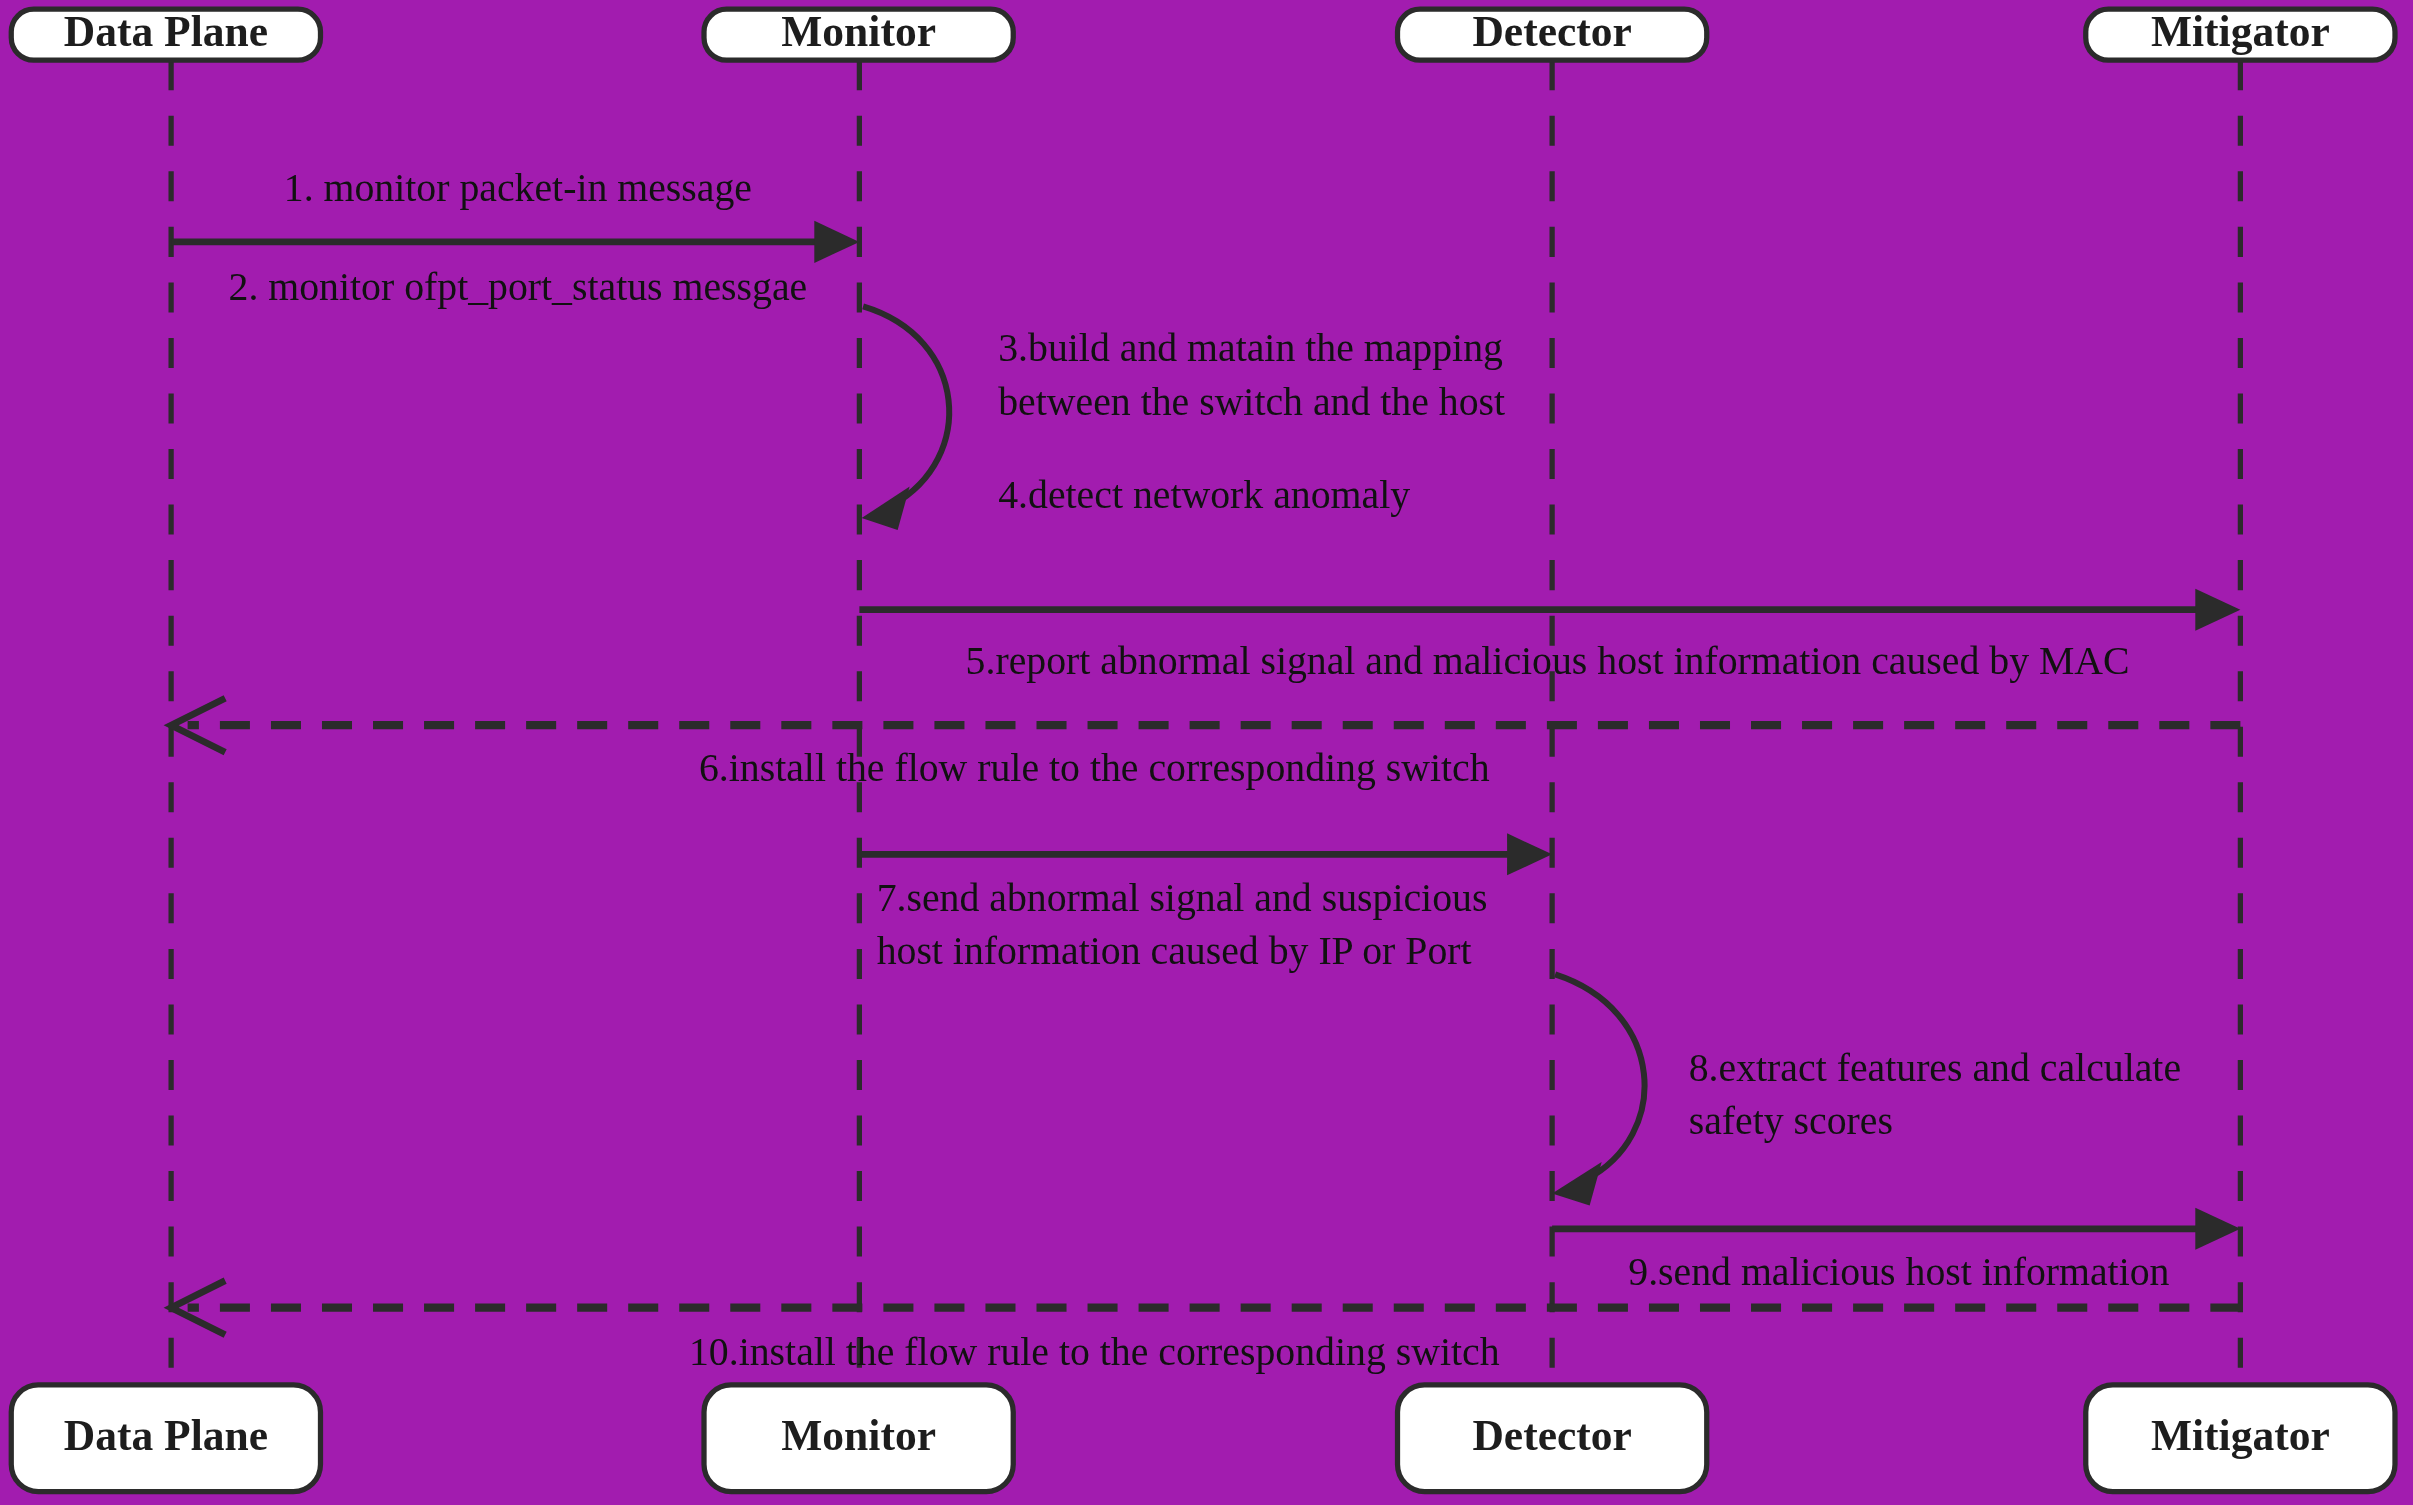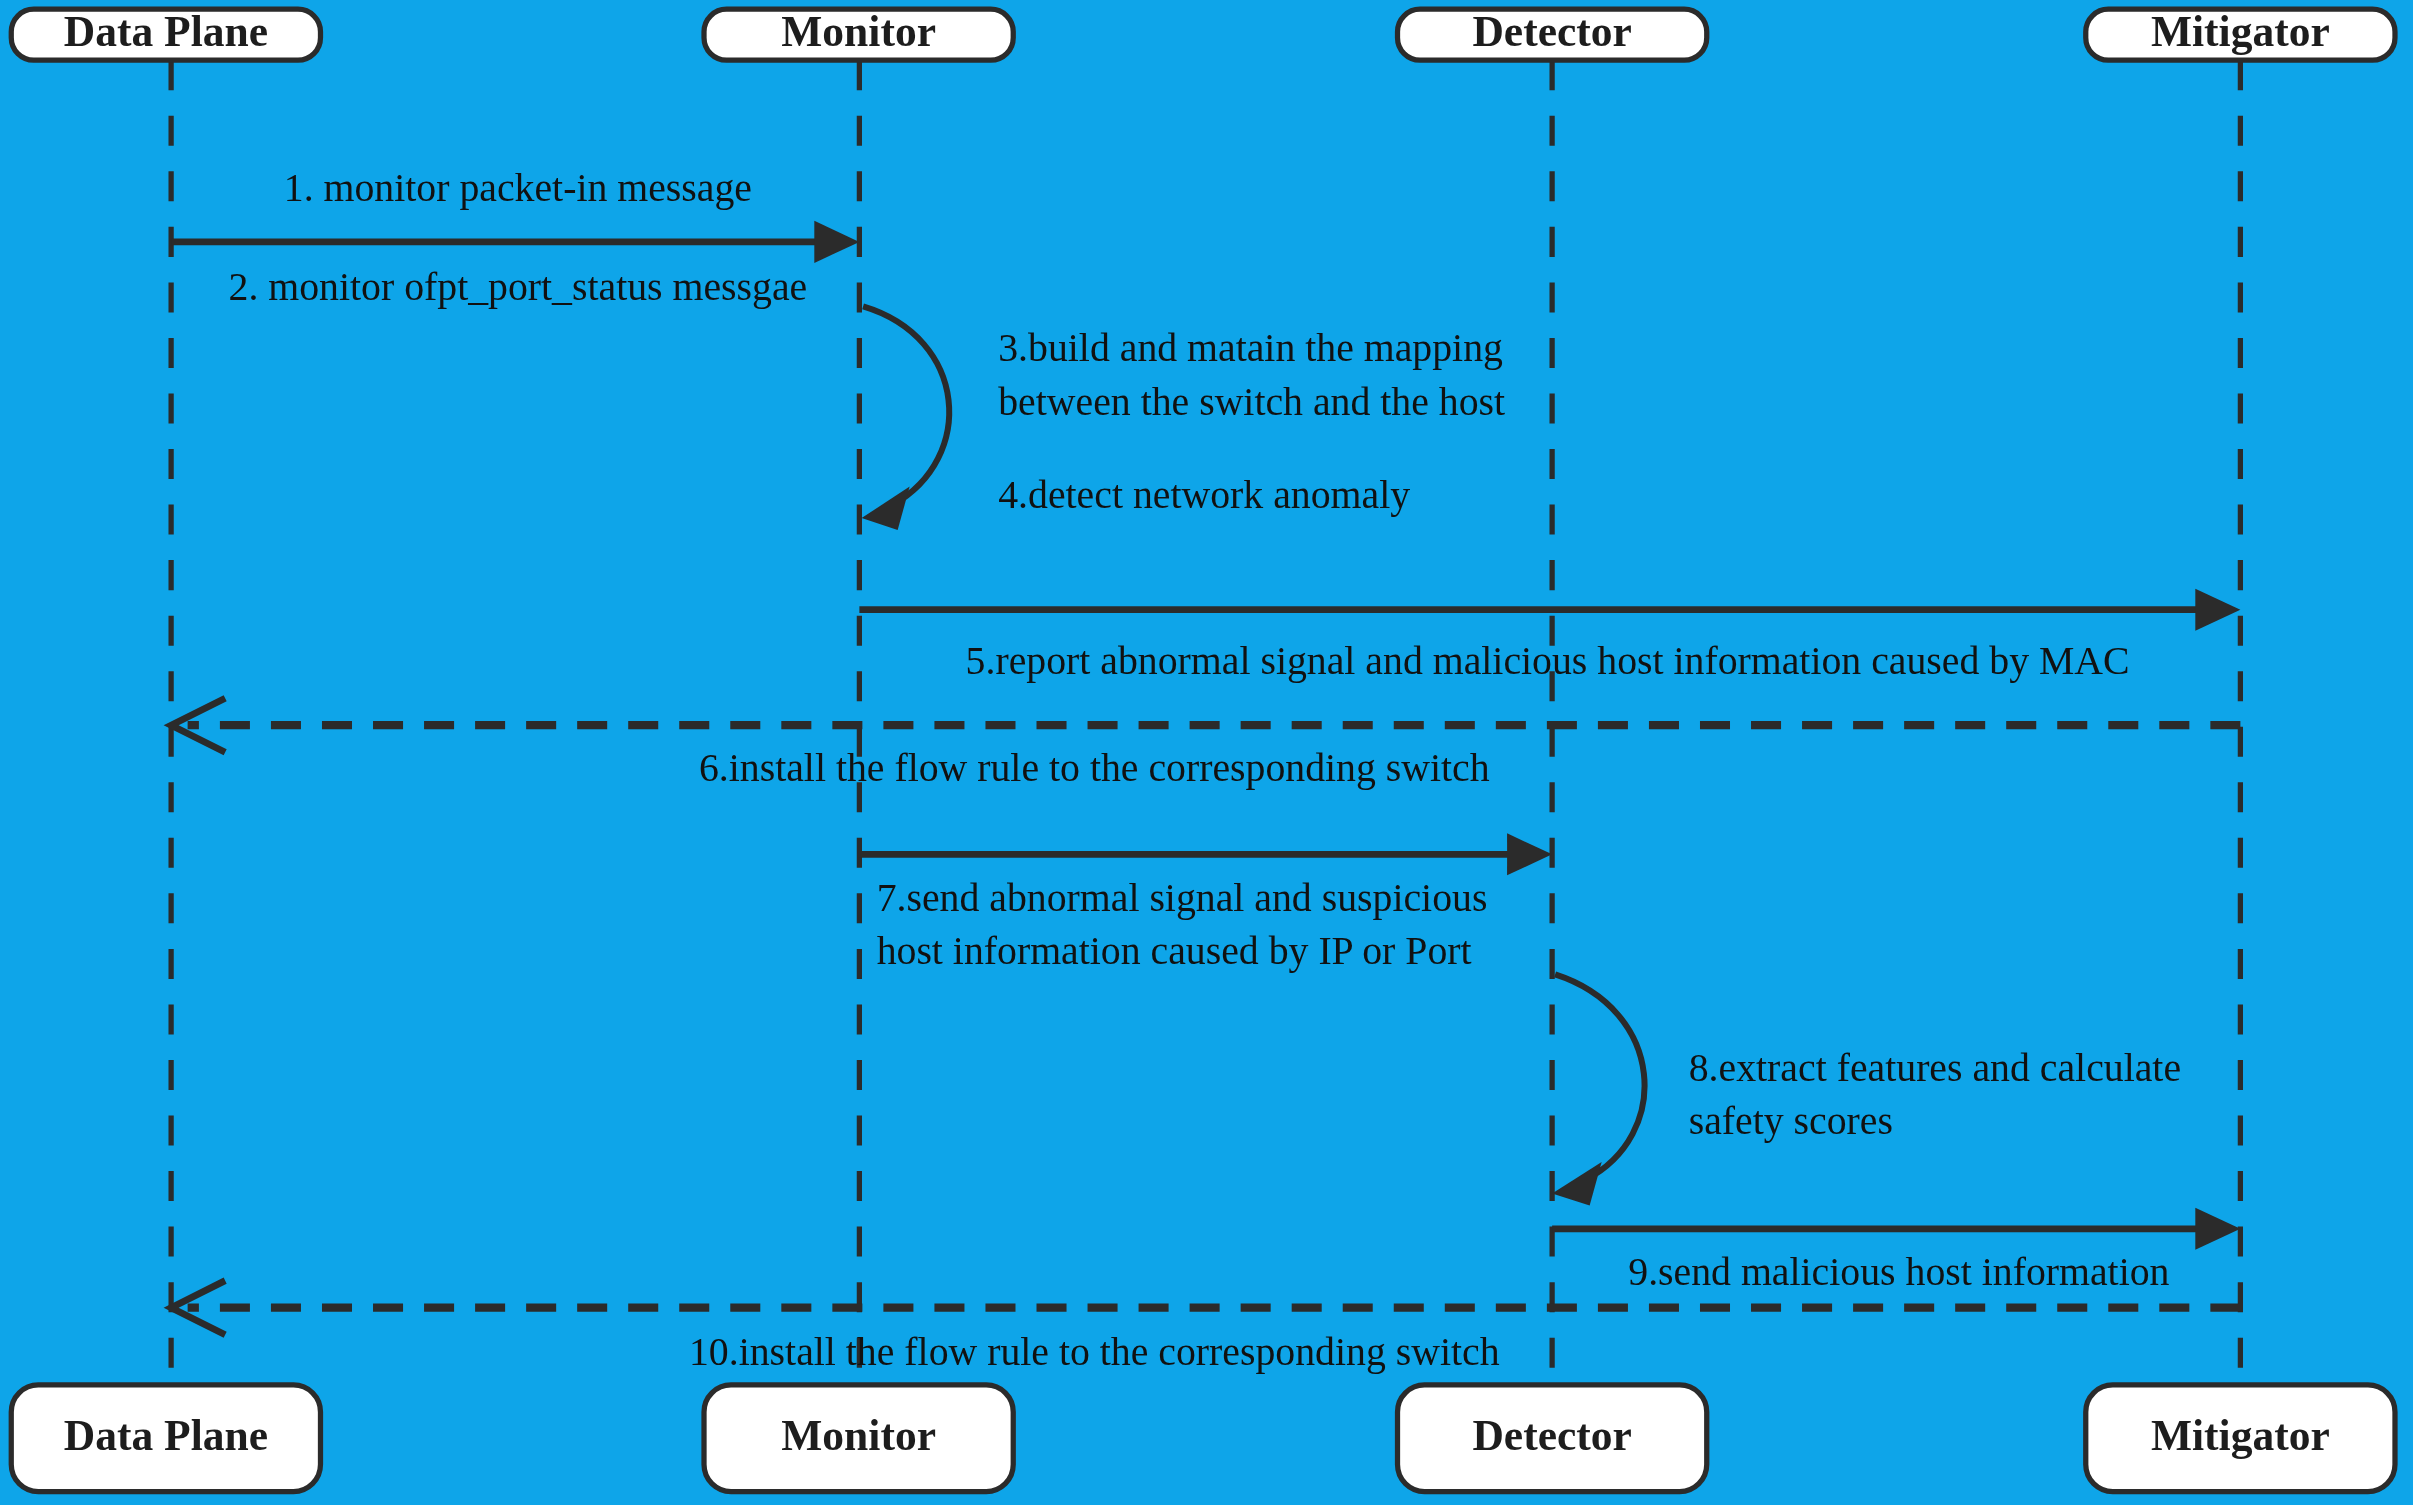--- a/index.html
+++ b/index.html
@@ -8,21 +8,21 @@
     padding: 0;
     background: #ffffff;
   }
   body {
     font-family: "Liberation Serif", "DejaVu Serif", serif;
   }
   #canvas {
     position: relative;
     width: 2413px;
     height: 1506px;
-    background: #0ea5e9;
+    background: #a21caf;
     overflow: hidden;
   }
   #diagram-svg {
     position: absolute;
     left: 0;
     top: 0;
     width: 2413px;
     height: 1506px;
   }
   .lifeline-box-label {

